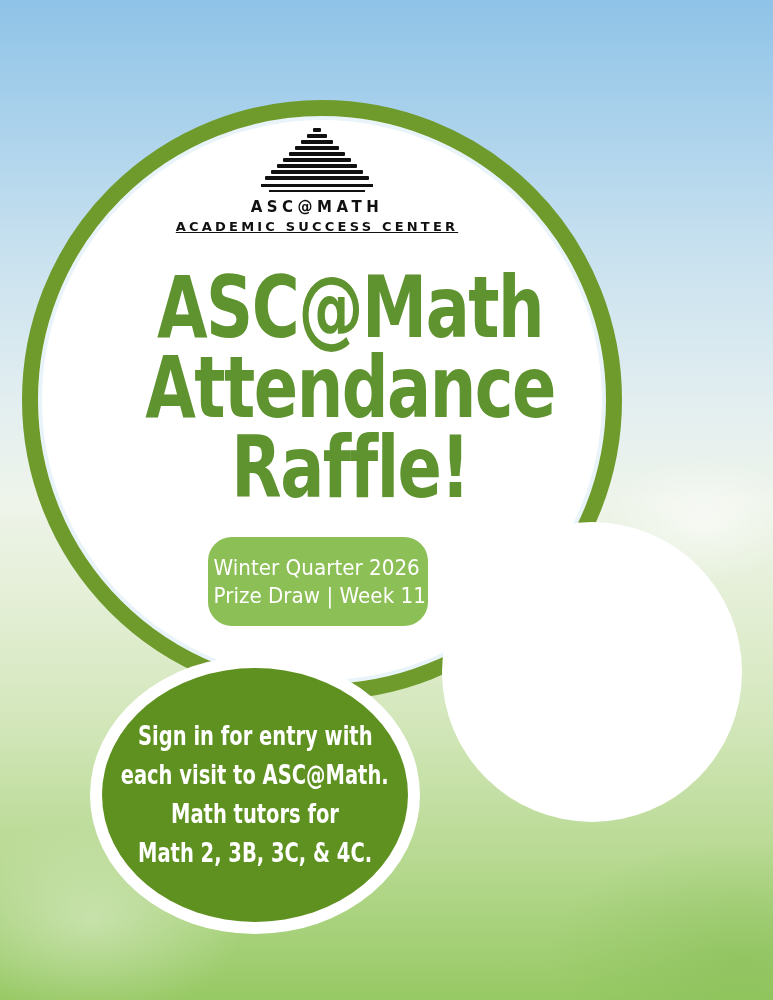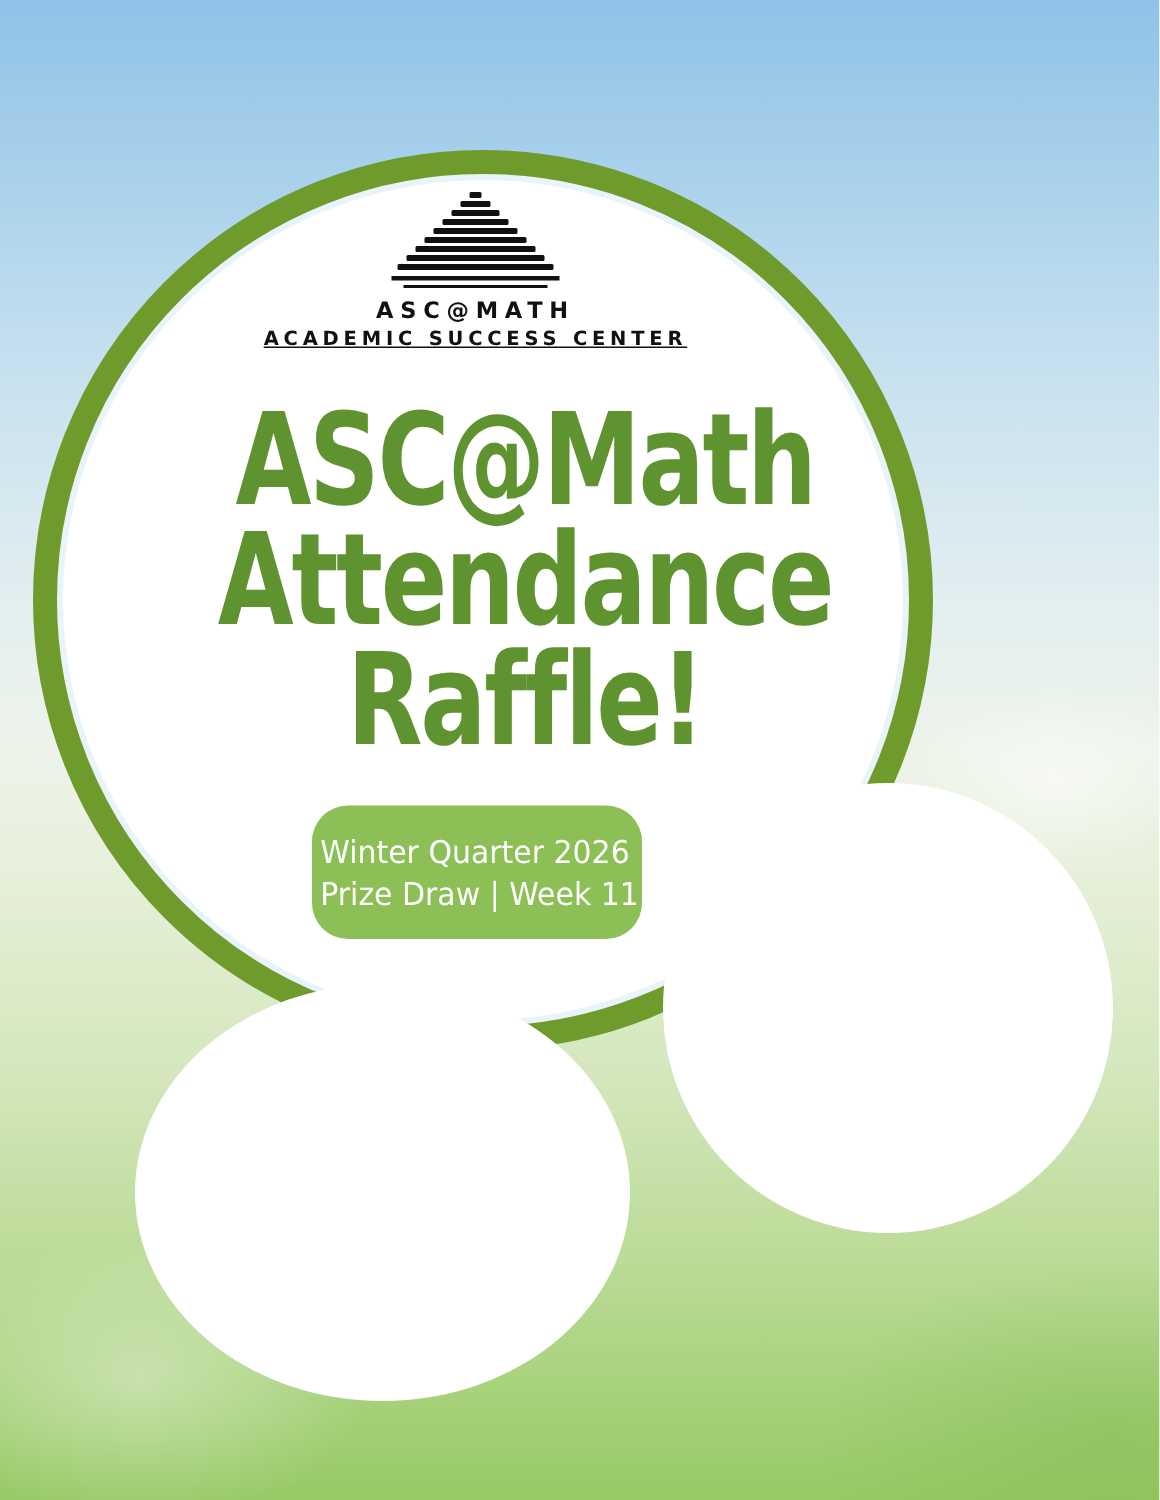--- a/index.html
+++ b/index.html
@@ -90,14 +90,20 @@
   </div>
 
   <div class="quarter-badge">
     <div class="line">Winter Quarter 2026</div>
     <div class="line">Prize Draw | Week 11</div>
   </div>
 
   <div class="halo halo-right"></div>
 
   <div class="halo halo-left"></div>
+  <div class="green-circle circle-left">
+    <div class="line">Sign in for entry with</div>
+    <div class="line">each visit to ASC@Math.</div>
+    <div class="line">Math tutors for</div>
+    <div class="line">Math 2, 3B, 3C, &amp; 4C.</div>
+  </div>
 
 </div>
 
 </body></html>

